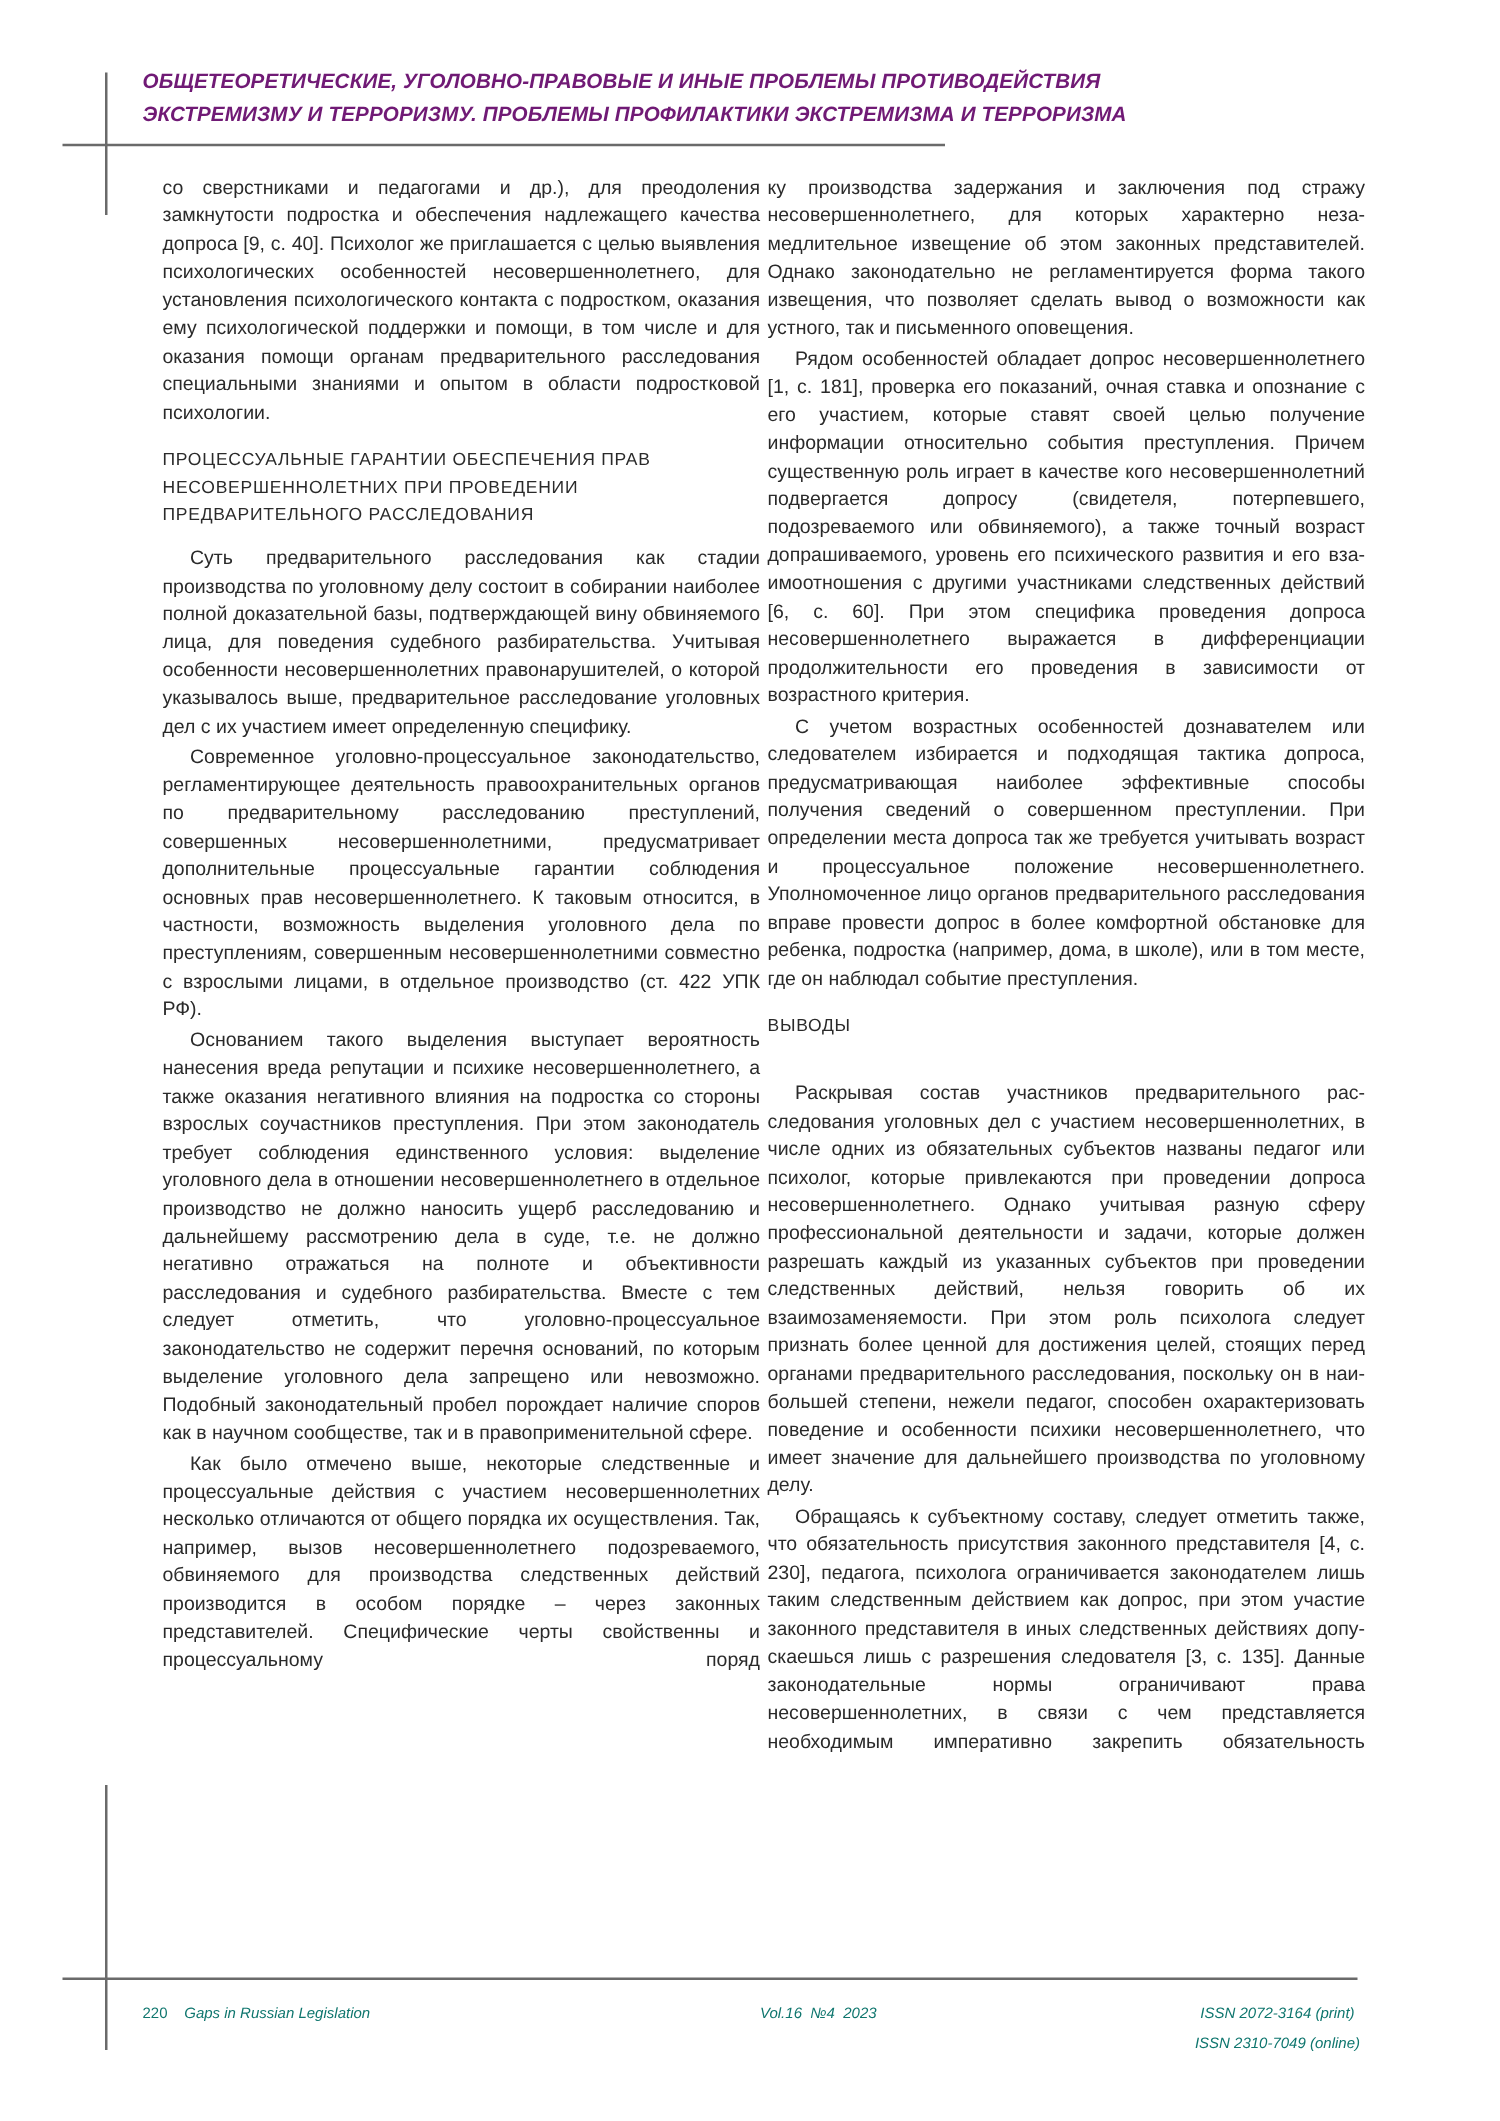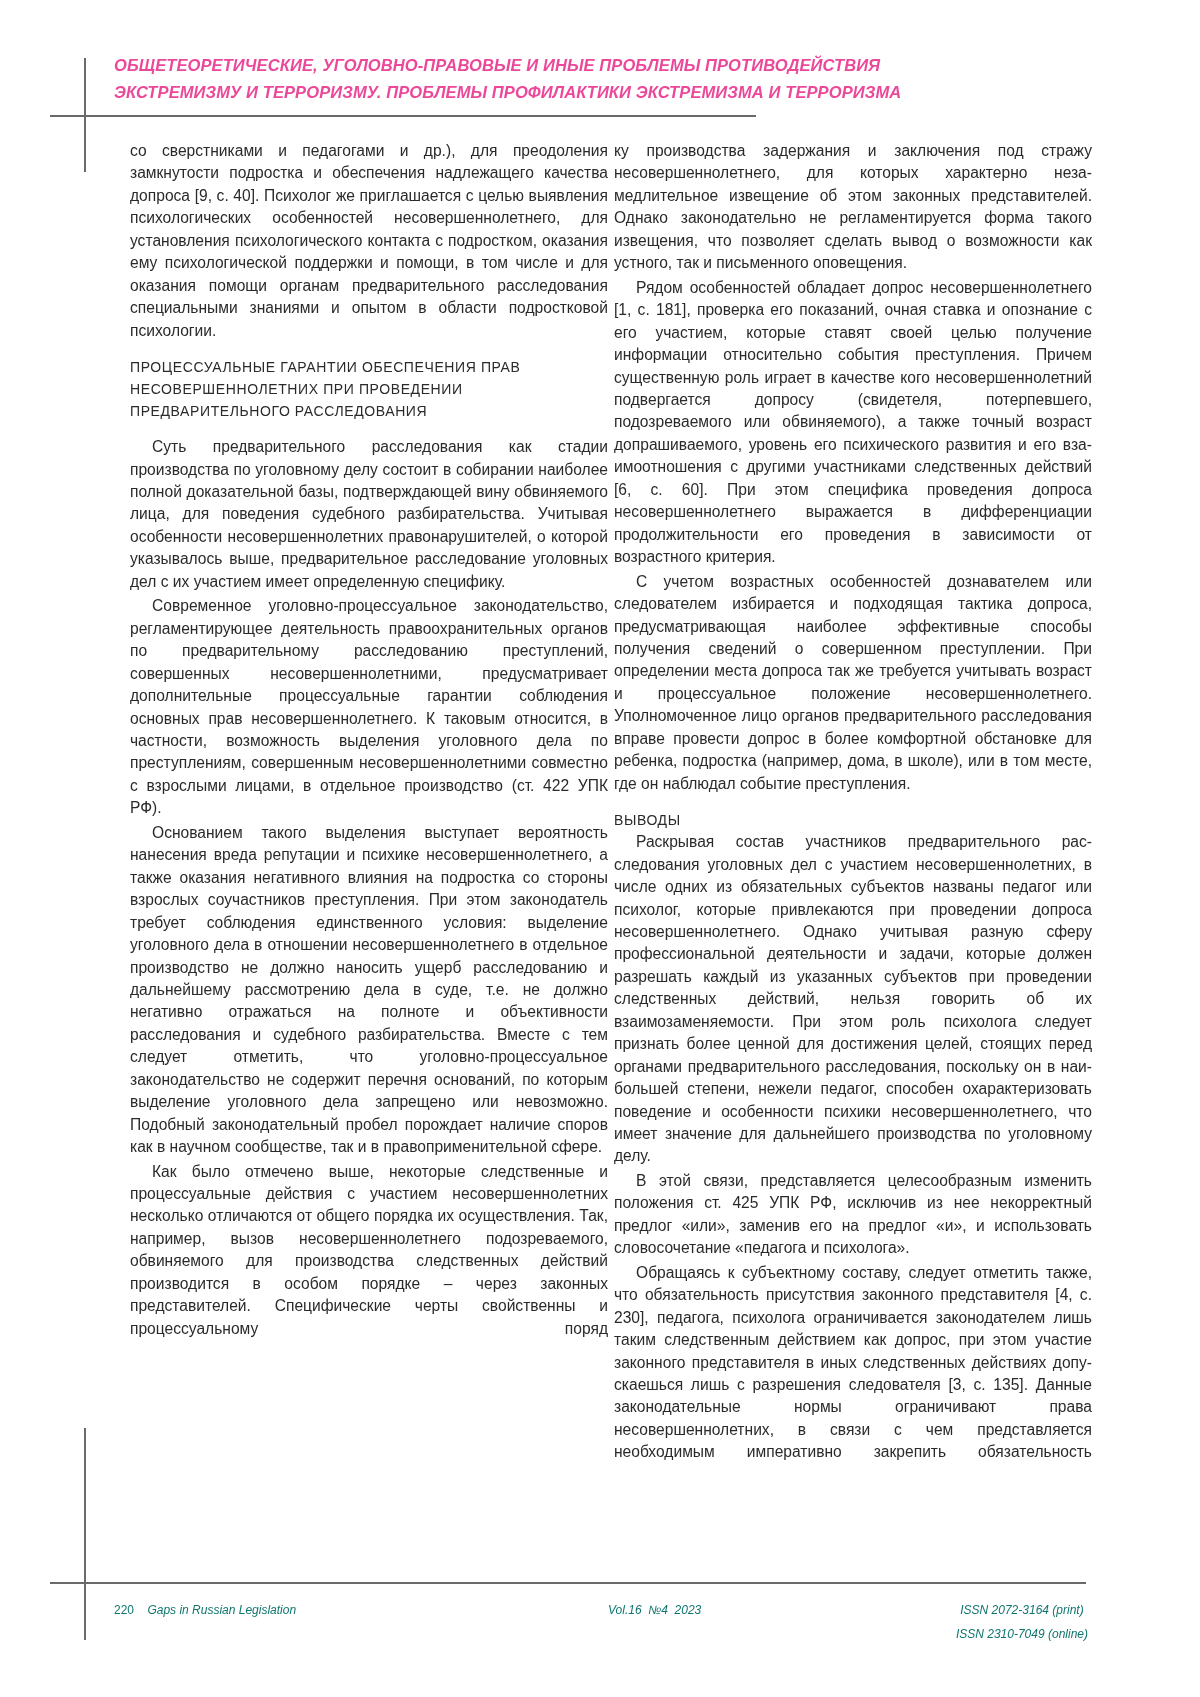--- a/index.html
+++ b/index.html
@@ -2,30 +2,30 @@
 <html><head>
 <meta charset="utf-8">
 <style>
   html, body { margin: 0; padding: 0; background: #ffffff; }
   body { width: 1200px; height: 1697px; position: relative; overflow: hidden;
          font-family: "Liberation Sans", "DejaVu Sans", sans-serif; color: #2a2a2a; }
   .vrule { position: absolute; width: 2px; background: #6a6a6a; }
   .hrule { position: absolute; height: 2px; background: #6a6a6a; }
   .running-head { position: absolute; left: 114px; top: 52px; width: 960px;
                   font-family: "Liberation Sans", sans-serif; font-style: italic; font-weight: bold;
-                  font-size: 16.5px; line-height: 27px; color: #ec4899; letter-spacing: 0.1px; }
+                  font-size: 16.5px; line-height: 27px; color: #701a75; letter-spacing: 0.1px; }
   .column { position: absolute; top: 140px; width: 478px;
             font-size: 15.6px; line-height: 22.45px; text-align: justify; hyphens: manual; }
   .col-left { left: 130px; }
   .col-right { left: 614px; }
   .column p { margin: 0 0 2px 0; text-indent: 22px; }
   .column p.noindent { text-indent: 0; }
   .section-heading { font-size: 14px; line-height: 22px; letter-spacing: 0.6px;
                      margin: 14px 0 14px 0; text-align: left; color: #2a2a2a; font-weight: normal; }
-  .section-heading.short { margin: 14px 0 0 0; }
+  .section-heading.short { margin: 14px 0 33px 0; }
   .footer { position: absolute; top: 1598px; font-style: italic; font-size: 12px; line-height: 24px; color: #0f766e; }
   .footer-left { left: 114px; }
   .footer-left .page-num { font-style: normal; margin-right: 10px; }
   .footer-center { left: 575px; margin-left: 33px; }
   .footer-right { right: 112px; text-align: center; }
 </style>
 </head>
 <body>
 
 <div class="vrule" style="left:84px; top:58px; height:114px;"></div>
@@ -46,21 +46,20 @@
   <p>Основанием такого выделения выступает вероят­ность нанесения вреда репутации и психике несовер­шеннолетнего, а также оказания негативного влияния на подростка со стороны взрослых соучастников пре­ступления. При этом законодатель требует соблюдения единственного условия: выделение уголовного дела в отношении несовершеннолетнего в отдельное произ­водство не должно наносить ущерб расследованию и дальнейшему рассмотрению дела в суде, т.е. не долж­но негативно отражаться на полноте и объективности расследования и судебного разбирательства. Вместе с тем следует отметить, что уголовно-процессуальное законодательство не содержит перечня оснований, по которым выделение уголовного дела запрещено или невозможно. Подобный законодательный пробел по­рождает наличие споров как в научном сообществе, так и в правоприменительной сфере.</p>
   <p style="text-align-last: justify;">Как было отмечено выше, некоторые следственные и процессуальные действия с участием несовершен­нолетних несколько отличаются от общего порядка их осуществления. Так, например, вызов несовершенно­летнего подозреваемого, обвиняемого для производ­ства следственных действий производится в особом порядке – через законных представителей. Специфи­ческие черты свойственны и процессуальному поряд­</p>
 </div>
 
 <div class="column col-right">
   <p class="noindent">ку производства задержания и заключения под стражу несовершеннолетнего, для которых характерно неза­медлительное извещение об этом законных предста­вителей. Однако законодательно не регламентируется форма такого извещения, что позволяет сделать вывод о возможности как устного, так и письменного опове­щения.</p>
   <p>Рядом особенностей обладает допрос несовершен­нолетнего [1, с. 181], проверка его показаний, очная ставка и опознание с его участием, которые ставят сво­ей целью получение информации относительно собы­тия преступления. Причем существенную роль играет в качестве кого несовершеннолетний подвергается допросу (свидетеля, потерпевшего, подозреваемого или обвиняемого), а также точный возраст допраши­ваемого, уровень его психического развития и его вза­имоотношения с другими участниками следственных действий [6, с. 60]. При этом специфика проведения допроса несовершеннолетнего выражается в диффе­ренциации продолжительности его проведения в за­висимости от возрастного критерия.</p>
   <p>С учетом возрастных особенностей дознавателем или следователем избирается и подходящая тактика допроса, предусматривающая наиболее эффективные способы получения сведений о совершенном престу­плении. При определении места допроса так же требу­ется учитывать возраст и процессуальное положение несовершеннолетнего. Уполномоченное лицо органов предварительного расследования вправе провести допрос в более комфортной обстановке для ребенка, подростка (например, дома, в школе), или в том месте, где он наблюдал событие преступления.</p>
   <h2 class="section-heading short">ВЫВОДЫ</h2>
   <p>Раскрывая состав участников предварительного рас­следования уголовных дел с участием несовершен­нолетних, в числе одних из обязательных субъектов названы педагог или психолог, которые привлекаются при проведении допроса несовершеннолетнего. Одна­ко учитывая разную сферу профессиональной деятель­ности и задачи, которые должен разрешать каждый из указанных субъектов при проведении следственных действий, нельзя говорить об их взаимозаменяемости. При этом роль психолога следует признать более цен­ной для достижения целей, стоящих перед органами предварительного расследования, поскольку он в наи­большей степени, нежели педагог, способен охаракте­ризовать поведение и особенности психики несовер­шеннолетнего, что имеет значение для дальнейшего производства по уголовному делу.</p>
-  <p>В этой связи, представляется целесообразным изме­нить положения ст. 425 УПК РФ, исключив из нее некор­ректный предлог «или», заменив его на предлог «и», и использовать словосочетание «педагога и психолога».</p>
   <p style="text-align-last: justify;">Обращаясь к субъектному составу, следует отме­тить также, что обязательность присутствия законного представителя [4, с. 230], педагога, психолога ограни­чивается законодателем лишь таким следственным действием как допрос, при этом участие законного представителя в иных следственных действиях допу­скаешься лишь с разрешения следователя [3, с. 135]. Данные законодательные нормы ограничивают права несовершеннолетних, в связи с чем представляется необходимым императивно закрепить обязательность</p>
 </div>
 
 <div class="footer footer-left">
   <span class="page-num">220</span>
   <span>Gaps in Russian Legislation</span>
 </div>
 <div class="footer footer-center" style="white-space: pre;">Vol.16  №4  2023</div>
 <div class="footer footer-right">
   <div>ISSN 2072-3164 (print)</div>

